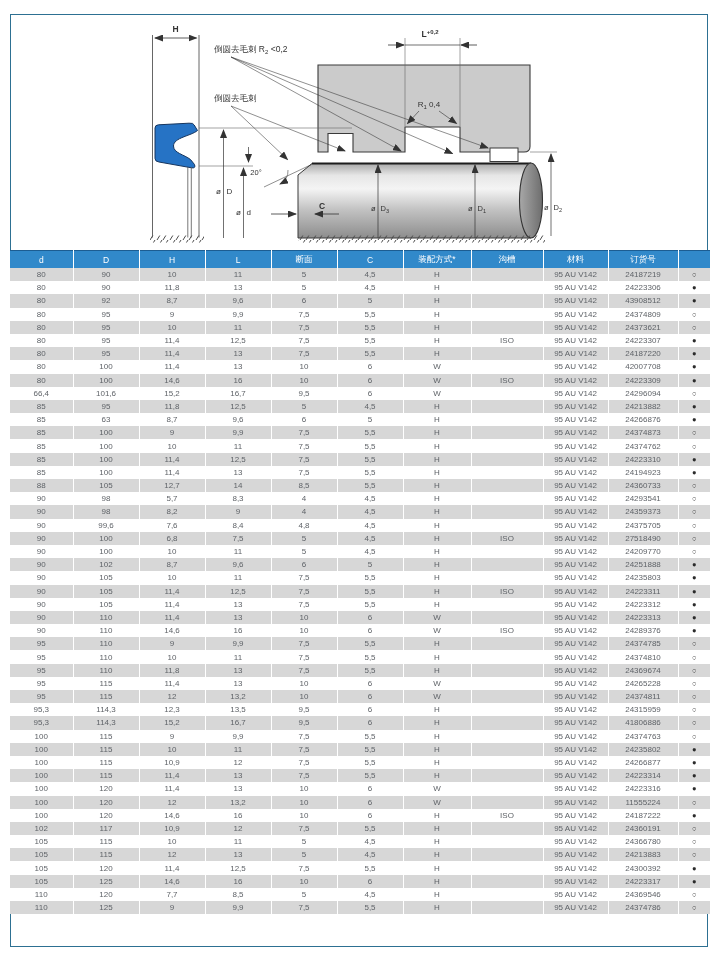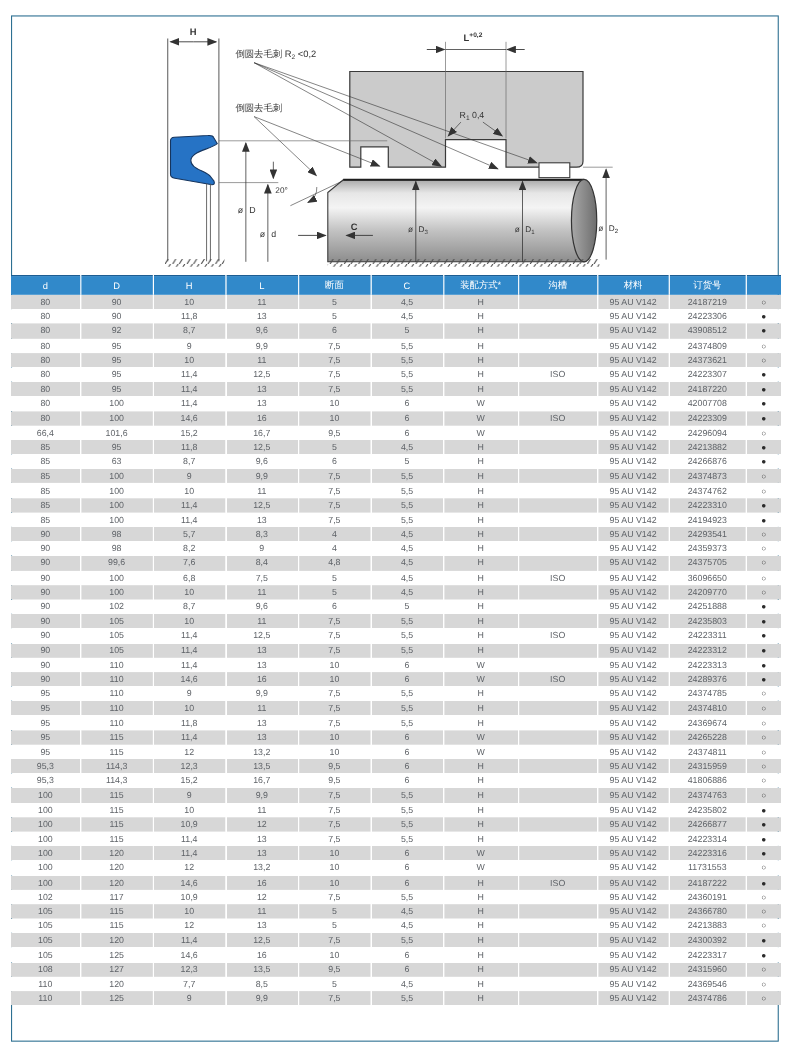--- a/index.html
+++ b/index.html
@@ -369,20 +369,33 @@
         <td class="c3">13</td>
         <td class="c4">7,5</td>
         <td class="c5">5,5</td>
         <td class="c6">H</td>
         <td class="c7"></td>
         <td class="c8">95 AU V142</td>
         <td class="c9">24194923</td>
         <td class="c10">●</td>
       </tr>
       <tr>
+        <td class="c0">88</td>
+        <td class="c1">105</td>
+        <td class="c2">12,7</td>
+        <td class="c3">14</td>
+        <td class="c4">8,5</td>
+        <td class="c5">5,5</td>
+        <td class="c6">H</td>
+        <td class="c7"></td>
+        <td class="c8">95 AU V142</td>
+        <td class="c9">24360733</td>
+        <td class="c10">○</td>
+      </tr>
+      <tr>
         <td class="c0">90</td>
         <td class="c1">98</td>
         <td class="c2">5,7</td>
         <td class="c3">8,3</td>
         <td class="c4">4</td>
         <td class="c5">4,5</td>
         <td class="c6">H</td>
         <td class="c7"></td>
         <td class="c8">95 AU V142</td>
         <td class="c9">24293541</td>
@@ -417,21 +430,21 @@
       <tr>
         <td class="c0">90</td>
         <td class="c1">100</td>
         <td class="c2">6,8</td>
         <td class="c3">7,5</td>
         <td class="c4">5</td>
         <td class="c5">4,5</td>
         <td class="c6">H</td>
         <td class="c7">ISO</td>
         <td class="c8">95 AU V142</td>
-        <td class="c9">36096650</td>
+        <td class="c9">27518490</td>
         <td class="c10">○</td>
       </tr>
       <tr>
         <td class="c0">90</td>
         <td class="c1">100</td>
         <td class="c2">10</td>
         <td class="c3">11</td>
         <td class="c4">5</td>
         <td class="c5">4,5</td>
         <td class="c6">H</td>
@@ -677,21 +690,21 @@
       <tr>
         <td class="c0">100</td>
         <td class="c1">120</td>
         <td class="c2">12</td>
         <td class="c3">13,2</td>
         <td class="c4">10</td>
         <td class="c5">6</td>
         <td class="c6">W</td>
         <td class="c7"></td>
         <td class="c8">95 AU V142</td>
-        <td class="c9">11731553</td>
+        <td class="c9">11555224</td>
         <td class="c10">○</td>
       </tr>
       <tr>
         <td class="c0">100</td>
         <td class="c1">120</td>
         <td class="c2">14,6</td>
         <td class="c3">16</td>
         <td class="c4">10</td>
         <td class="c5">6</td>
         <td class="c6">H</td>
@@ -759,33 +772,20 @@
         <td class="c3">16</td>
         <td class="c4">10</td>
         <td class="c5">6</td>
         <td class="c6">H</td>
         <td class="c7"></td>
         <td class="c8">95 AU V142</td>
         <td class="c9">24223317</td>
         <td class="c10">●</td>
       </tr>
       <tr>
-        <td class="c0">108</td>
-        <td class="c1">127</td>
-        <td class="c2">12,3</td>
-        <td class="c3">13,5</td>
-        <td class="c4">9,5</td>
-        <td class="c5">6</td>
-        <td class="c6">H</td>
-        <td class="c7"></td>
-        <td class="c8">95 AU V142</td>
-        <td class="c9">24315960</td>
-        <td class="c10">○</td>
-      </tr>
-      <tr>
         <td class="c0">110</td>
         <td class="c1">120</td>
         <td class="c2">7,7</td>
         <td class="c3">8,5</td>
         <td class="c4">5</td>
         <td class="c5">4,5</td>
         <td class="c6">H</td>
         <td class="c7"></td>
         <td class="c8">95 AU V142</td>
         <td class="c9">24369546</td>

